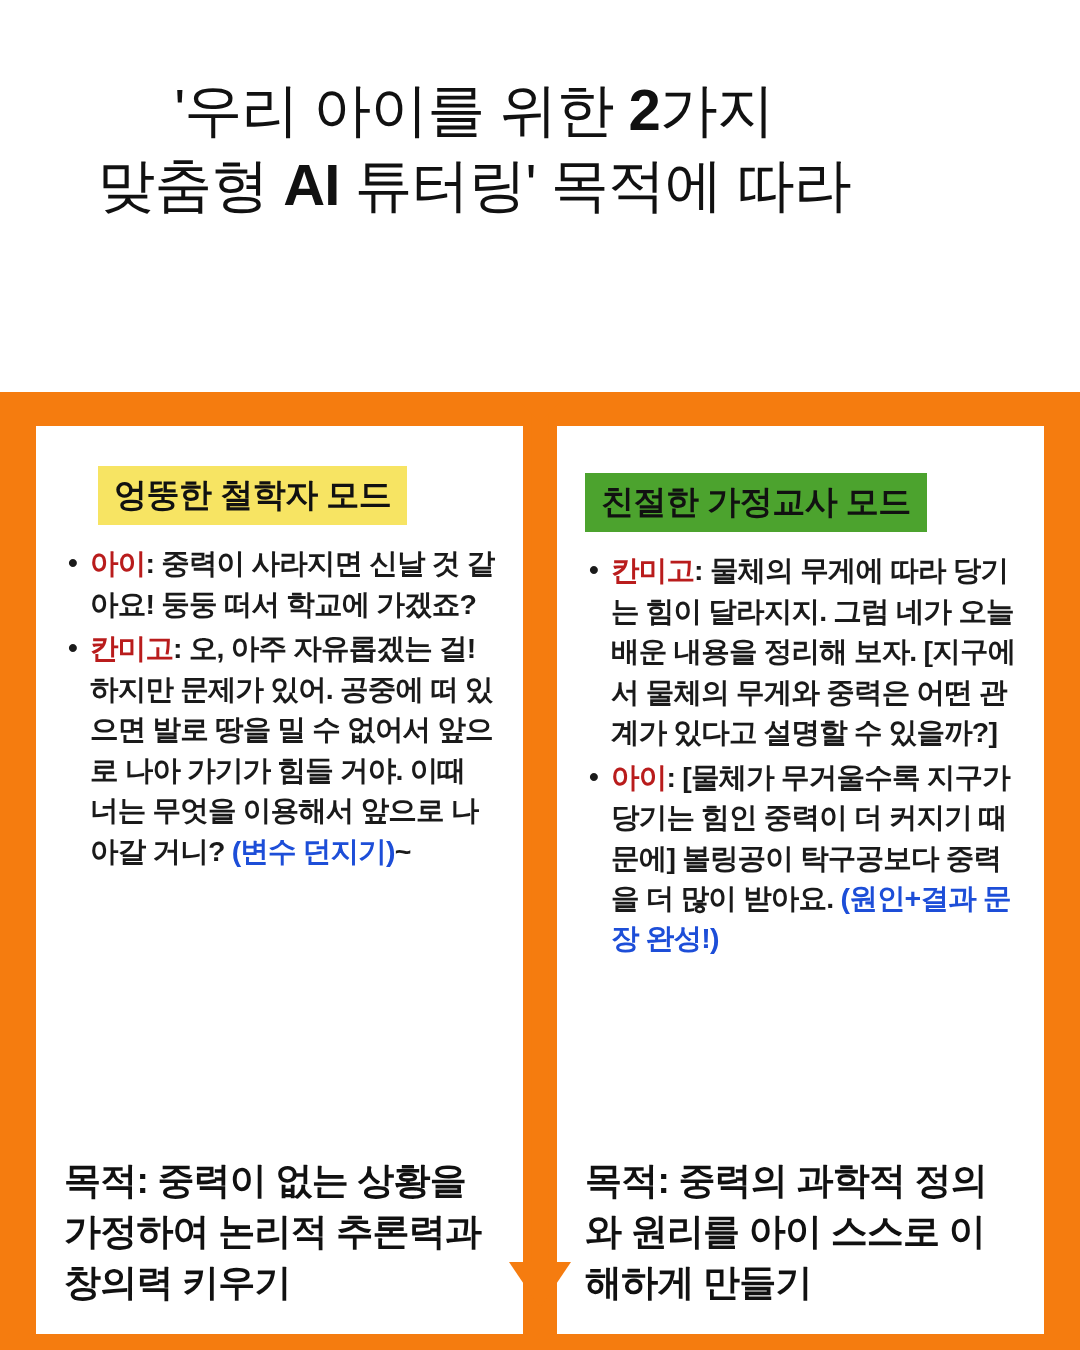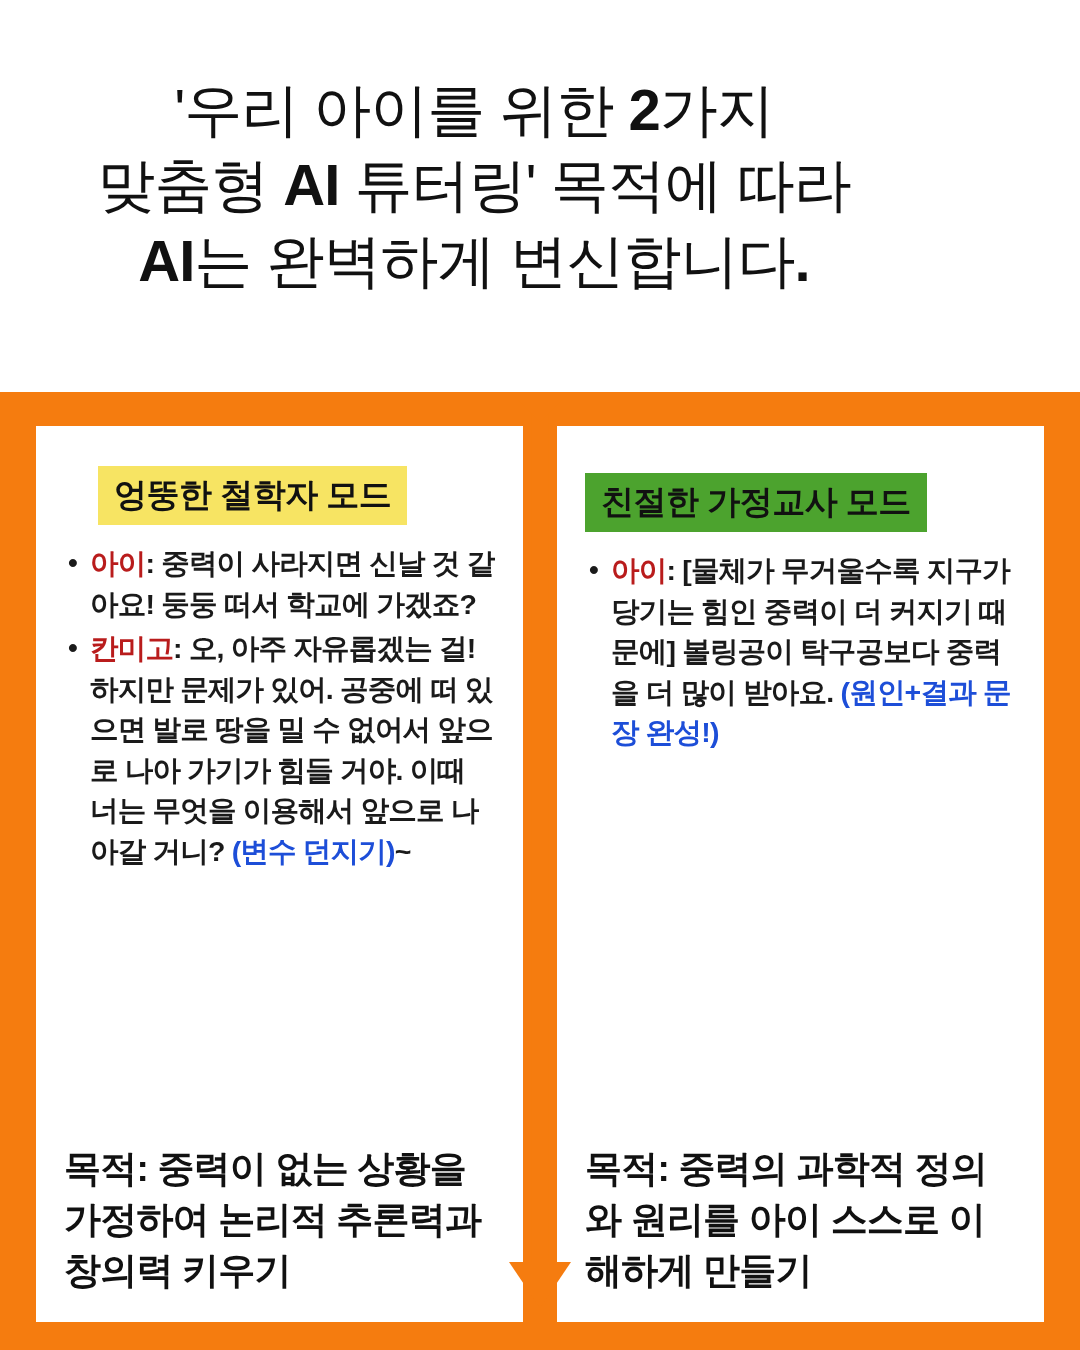--- a/index.html
+++ b/index.html
@@ -38,21 +38,21 @@
 
   
   .panel {
     position: absolute;
     left: 0;
     top: 392px;
     width: 1080px;
     height: 958px;
     background: #F57C0F;
     box-sizing: border-box;
-    padding: 34px 36px 28px 36px;
+    padding: 34px 36px 16px 36px;
   }
   .cards {
     display: flex;
     gap: 34px;
     height: 100%;
   }
   .card {
     background: #ffffff;
     flex: 1 1 0;
     box-sizing: border-box;
@@ -164,21 +164,20 @@
   }
   .card-left .purpose { padding-top: 26px; }
   .card-right .purpose { padding-top: 26px; }
 </style>
 </head>
 <body>
 
 <div class="headline">
   <span class="hl-line"><span>'우리 아이를 위한 </span><b>2</b><span>가지</span></span>
   <span class="hl-line"><span>맞춤형 </span><b>AI</b><span> 튜터링' 목적에 따라</span></span>
-  <span class="hl-line"><b>AI</b><span>는 완벽하게 변신합니다</span><b>.</b></span>
 </div>
 
 <div class="panel">
   <div class="arrow-top"></div>
   <div class="cards">
 
     <div class="card card-left">
       <div class="chip left">엉뚱한 철학자 모드</div>
       <ul class="dialog">
         <li>
@@ -188,20 +187,23 @@
           <span class="speaker">칸미고</span><span>: 오, 아주 자유롭겠는 걸! 하지만 문제가 있어. 공중에 떠 있으면 발로 땅을 밀 수 없어서 앞으로 나아 가기가 힘들 거야. 이때 너는 무엇을 이용해서 앞으로 나아갈 거니? </span><span class="highlight">(변수 던지기)</span><span>~</span>
         </li>
       </ul>
       <div class="purpose">목적: 중력이 없는 상황을 가정하여 논리적 추론력과 창의력 키우기</div>
     </div>
 
     <div class="card card-right">
       <div class="chip right">친절한 가정교사 모드</div>
       <ul class="dialog">
         <li>
+          <span class="speaker">칸미고</span><span>: 물체의 무게에 따라 당기는 힘이 달라지지. 그럼 네가 오늘 배운 내용을 정리해 보자. [지구에서 물체의 무게와 중력은 어떤 관계가 있다고 설명할 수 있을까?]</span>
+        </li>
+        <li>
           <span class="speaker">아이</span><span>: [물체가 무거울수록 지구가 당기는 힘인 중력이 더 커지기 때문에] 볼링공이 탁구공보다 중력을 더 많이 받아요. </span><span class="highlight">(원인+결과 문장 완성!)</span><span></span>
         </li>
       </ul>
       <div class="purpose">목적: 중력의 과학적 정의와 원리를 아이 스스로 이해하게 만들기</div>
     </div>
 
   </div>
 </div>
 
 <div class="arrow-shaft"></div>

